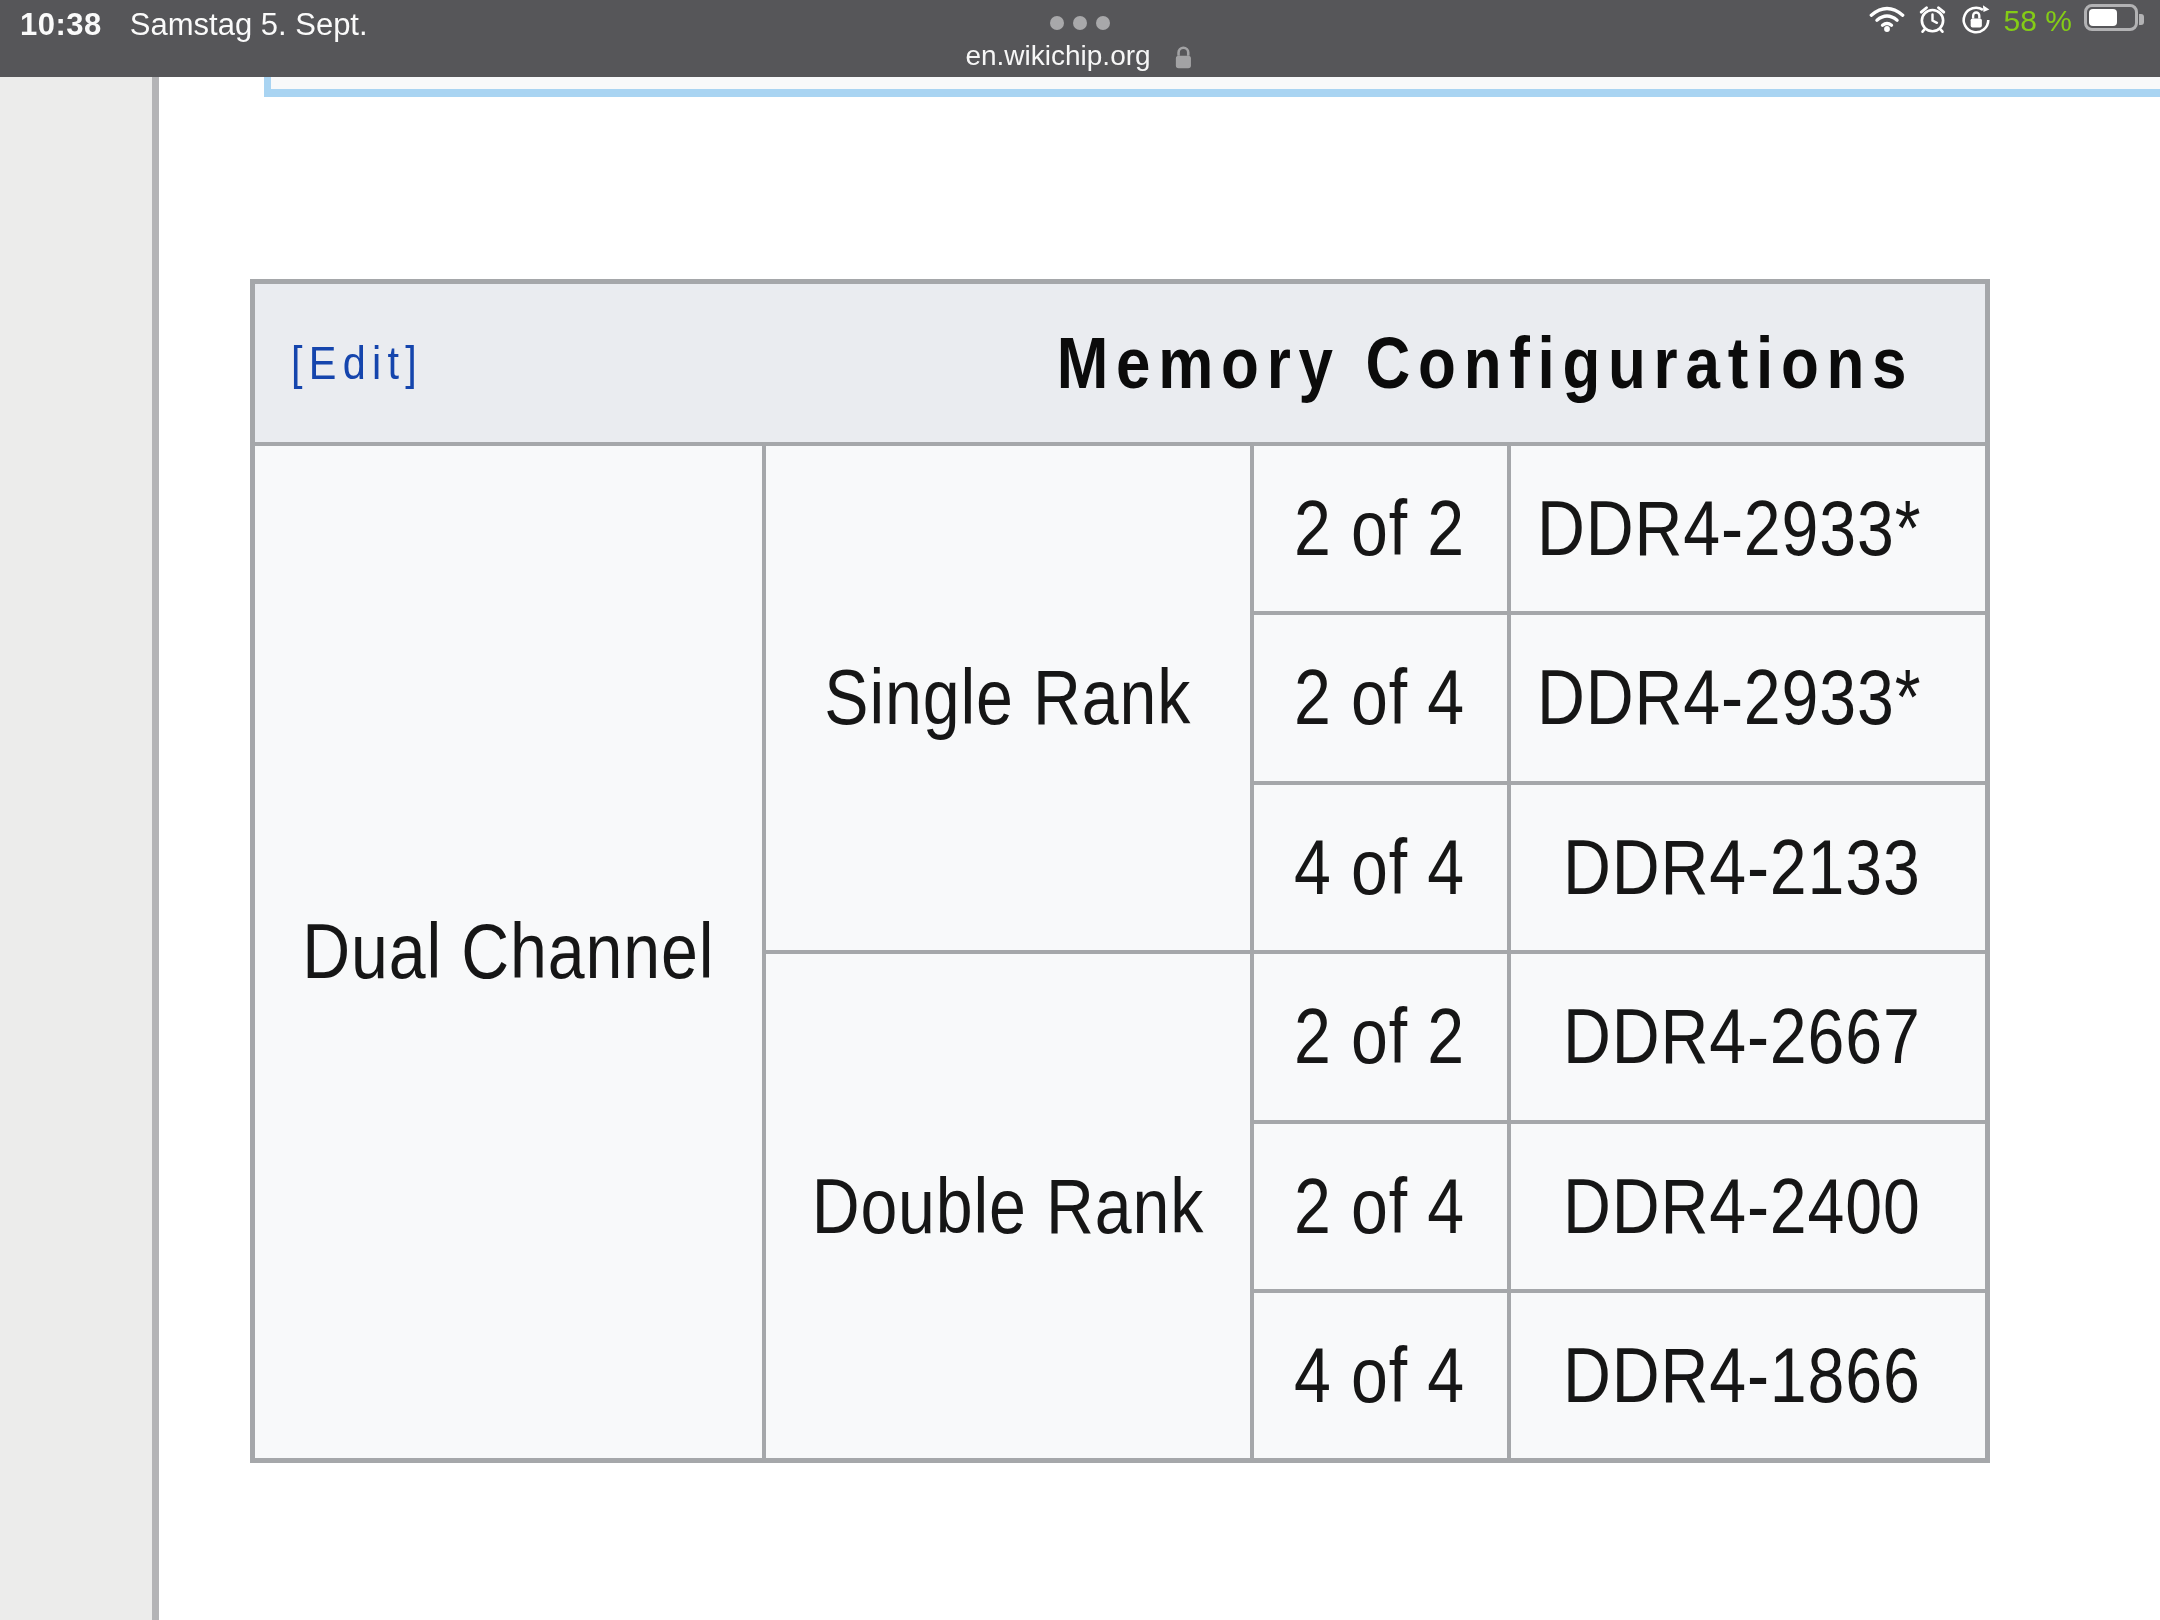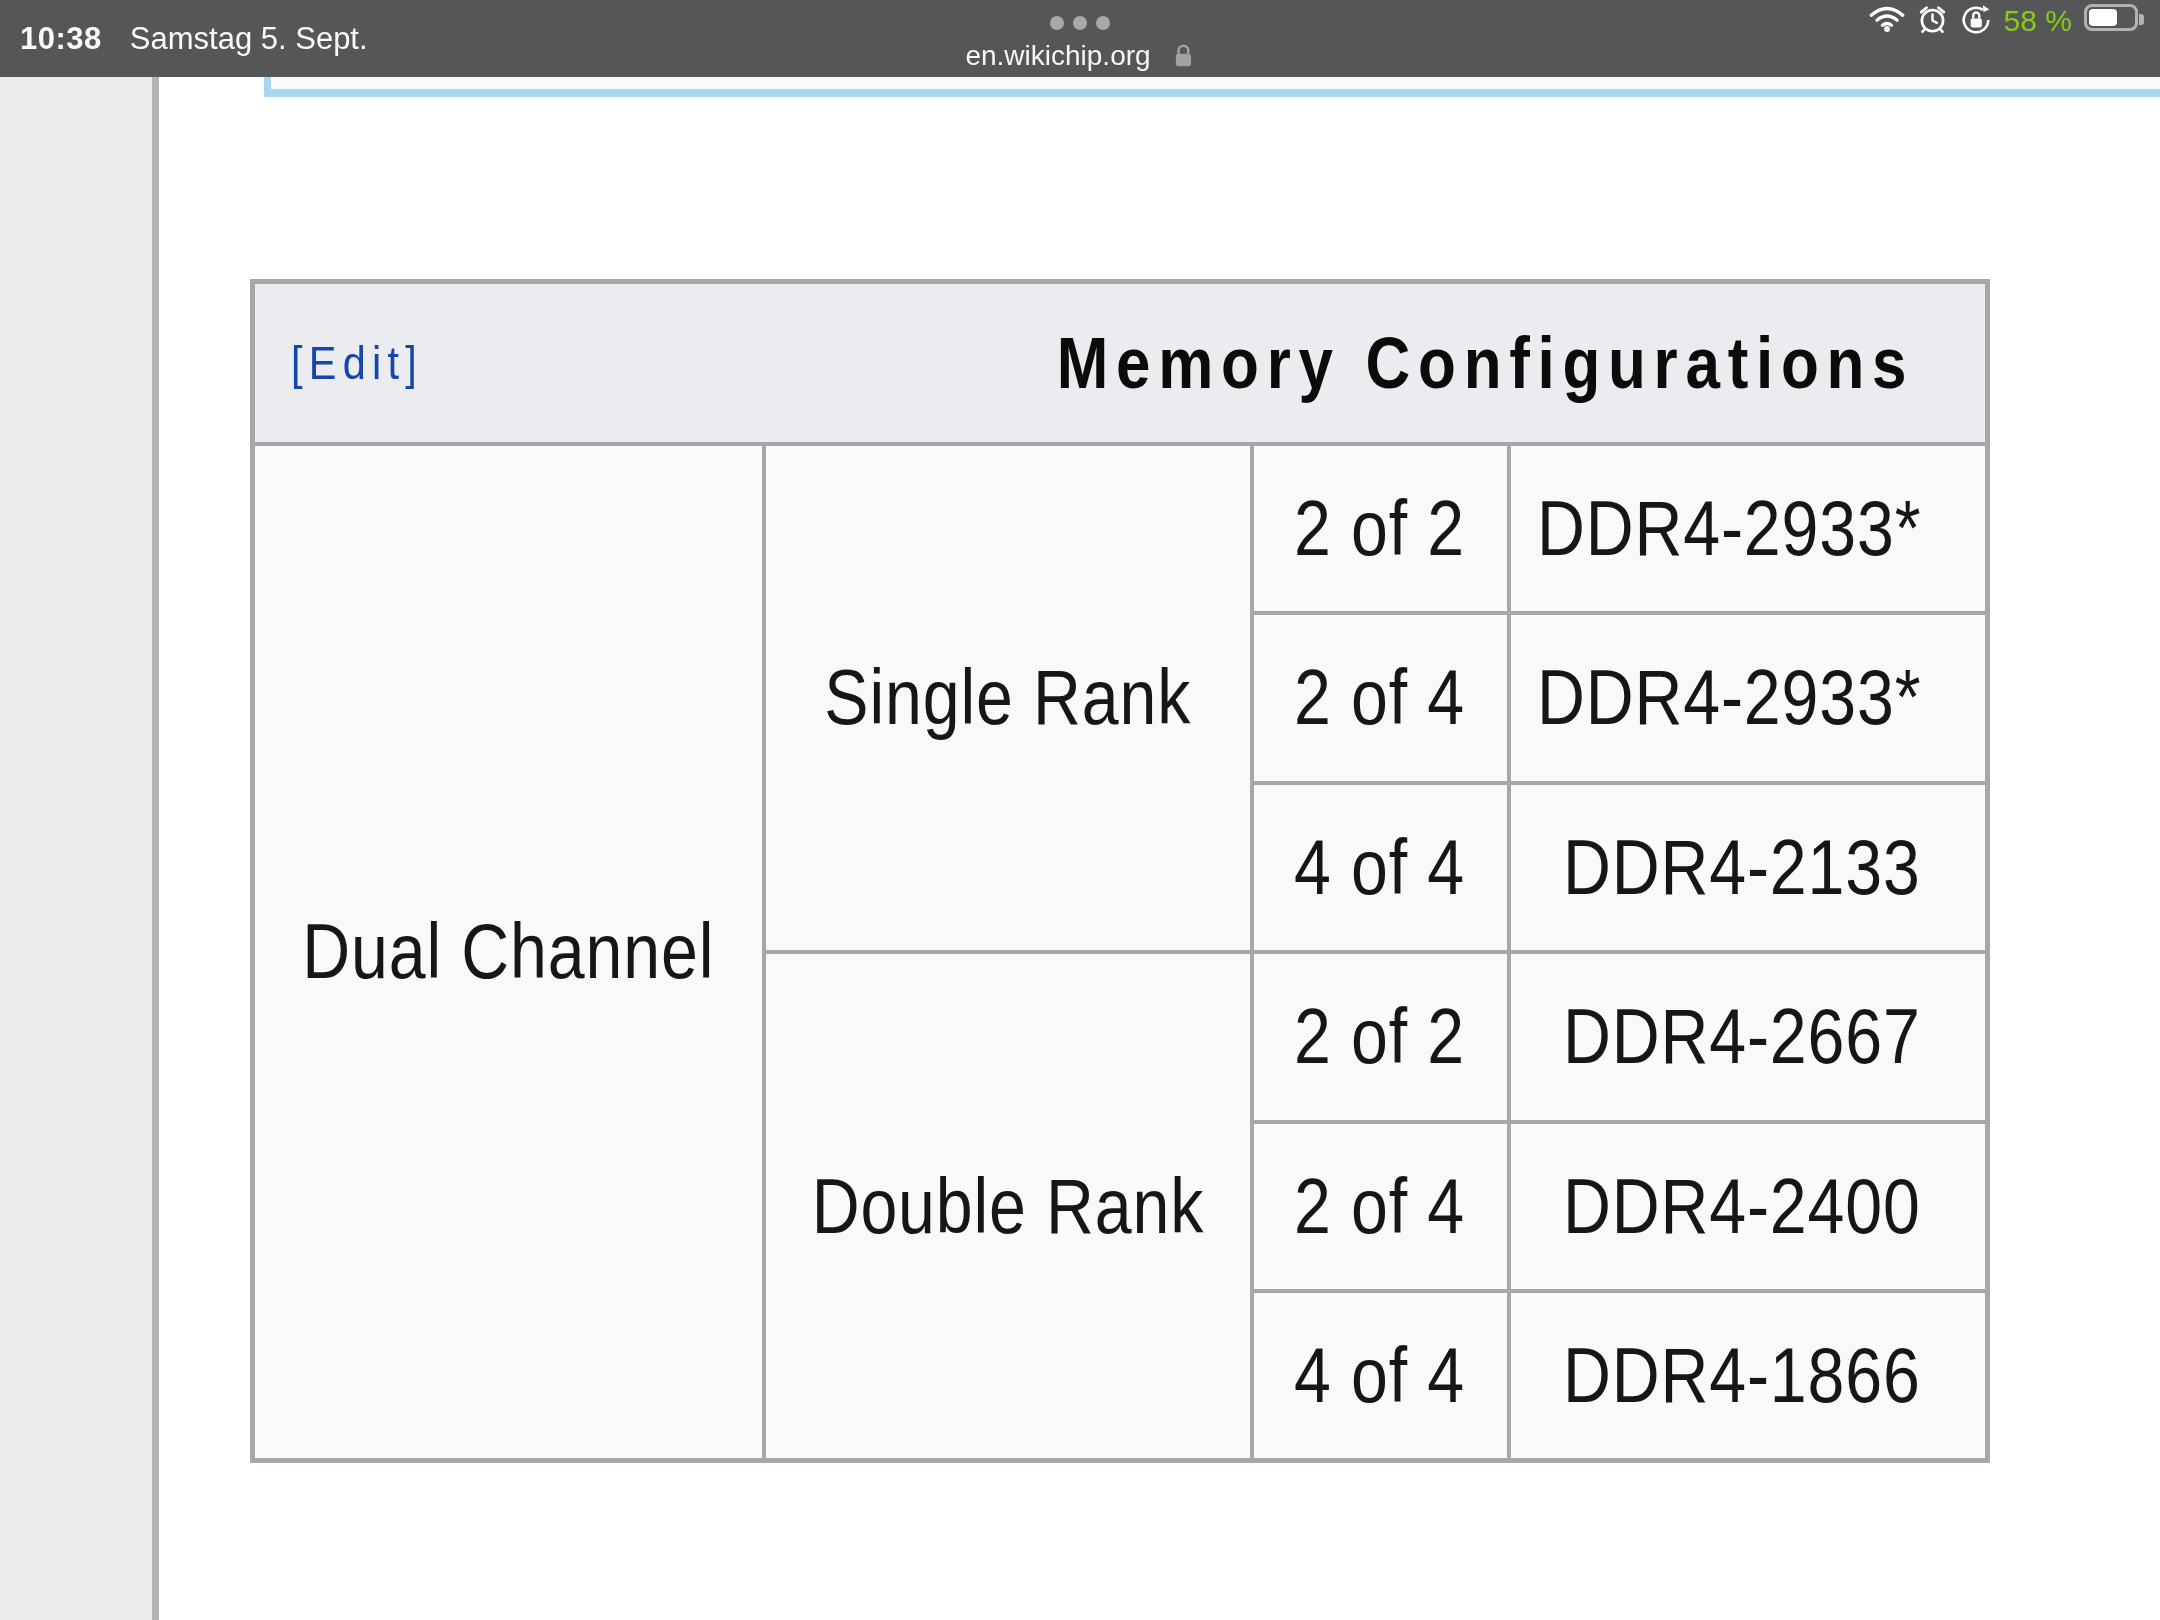--- a/index.html
+++ b/index.html
@@ -2,28 +2,28 @@
 <html><head>
 <meta charset="utf-8">
 <style>
   html,body{margin:0;padding:0;background:#ffffff;}
   body{width:2160px;height:1620px;position:relative;overflow:hidden;
        font-family:"Liberation Sans","DejaVu Sans",sans-serif;
        -webkit-font-smoothing:antialiased;}
 
   
   .statusbar{position:absolute;left:0;top:0;width:2160px;height:77px;background:#565659;z-index:10;}
-  .sb-left{position:absolute;left:20px;top:20px;height:38px;display:flex;align-items:center;gap:28px;
+  .sb-left{position:absolute;left:20px;top:6px;height:38px;display:flex;align-items:center;gap:28px;
            color:#fafafa;font-size:31px;}
   .sb-time{font-weight:700;letter-spacing:.5px;}
   .sb-date{font-weight:400;}
   .sb-dots{position:absolute;left:50%;top:16px;transform:translateX(-50%);display:flex;gap:9px;}
   .sb-dots .dot{width:14px;height:14px;border-radius:50%;background:#a8a8aa;}
   .sb-url{position:absolute;left:50%;top:40px;transform:translateX(-50%);
-          display:flex;align-items:center;gap:22px;color:#f6f6f6;font-size:28px;}
+          display:flex;align-items:flex-end;gap:22px;color:#f6f6f6;font-size:28px;}
   .sb-right{position:absolute;right:14px;top:4px;height:38px;display:flex;gap:12px;
             color:#84cc16;font-size:30px;}
   .sb-ico{display:block;}
   .battery{position:relative;width:54px;height:27px;border:3px solid rgba(255,255,255,.55);
            border-radius:8px;box-sizing:border-box;margin-right:8px;}
   .battery-fill{position:absolute;left:2px;top:2px;bottom:2px;width:58%;background:#ffffff;border-radius:4px;}
   .battery-nub{position:absolute;right:-9px;top:7px;width:5px;height:11px;background:rgba(255,255,255,.55);
                border-radius:0 3px 3px 0;}
 
   

